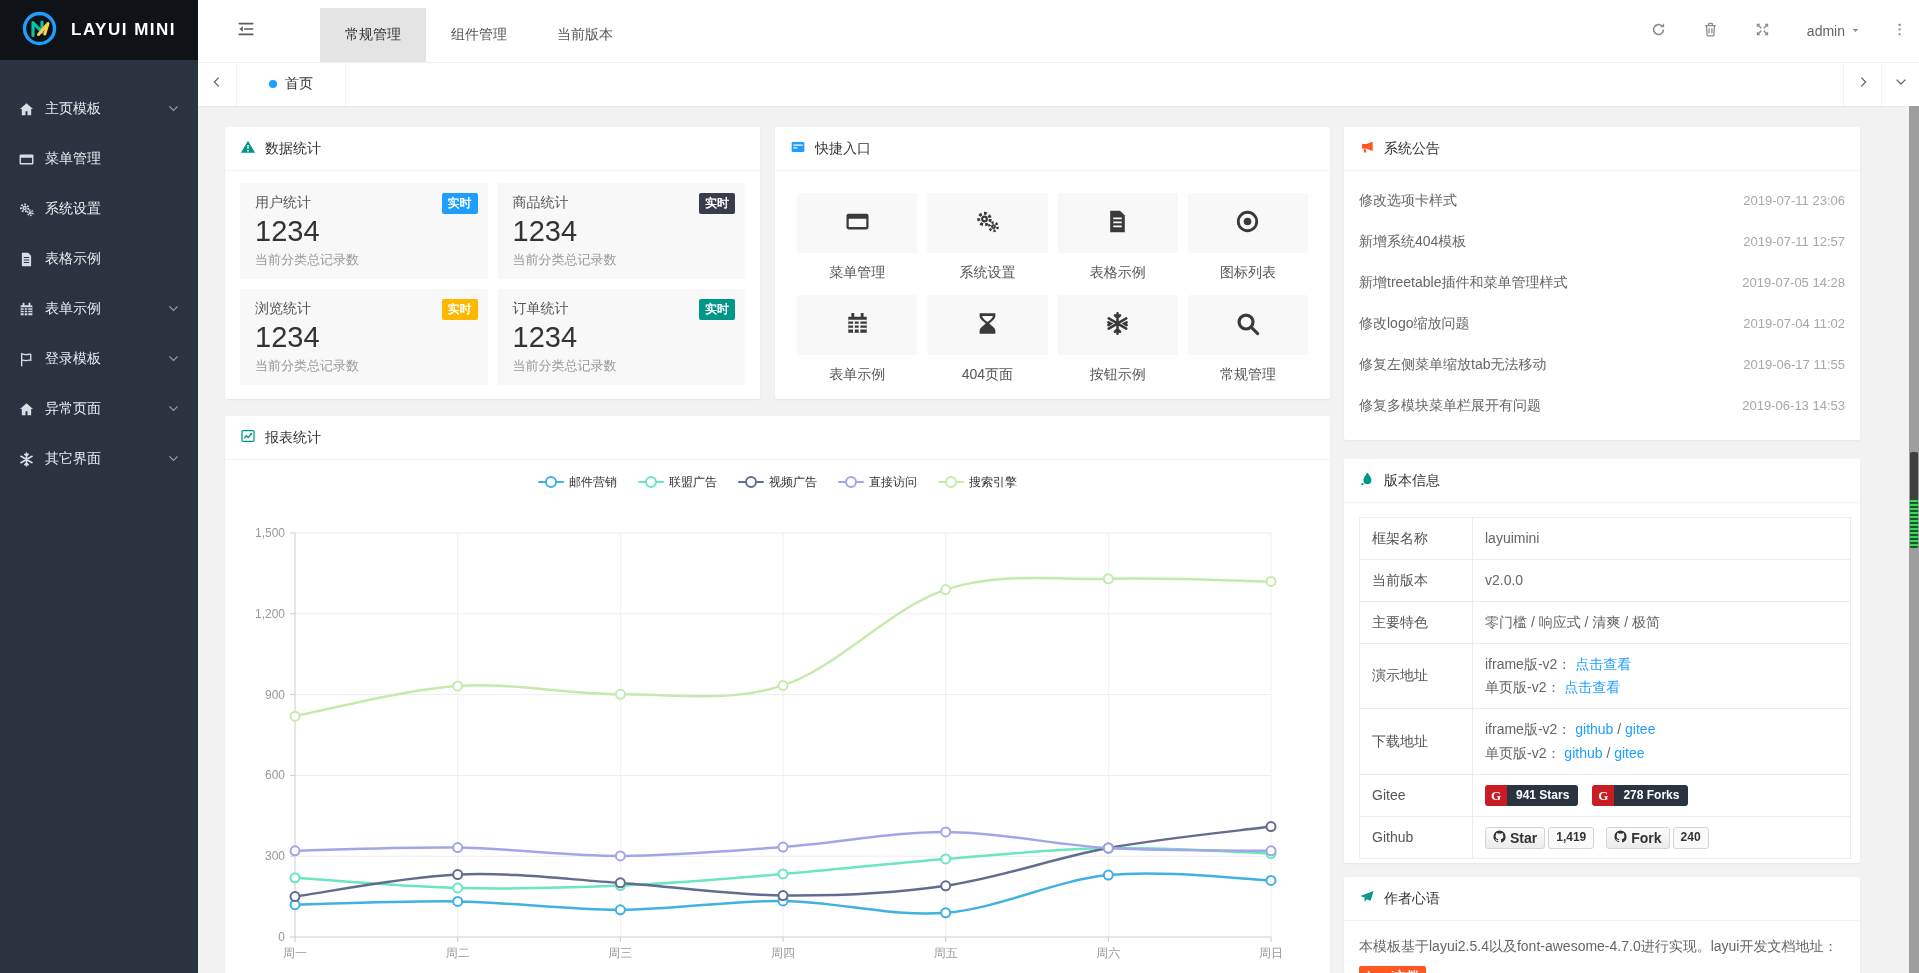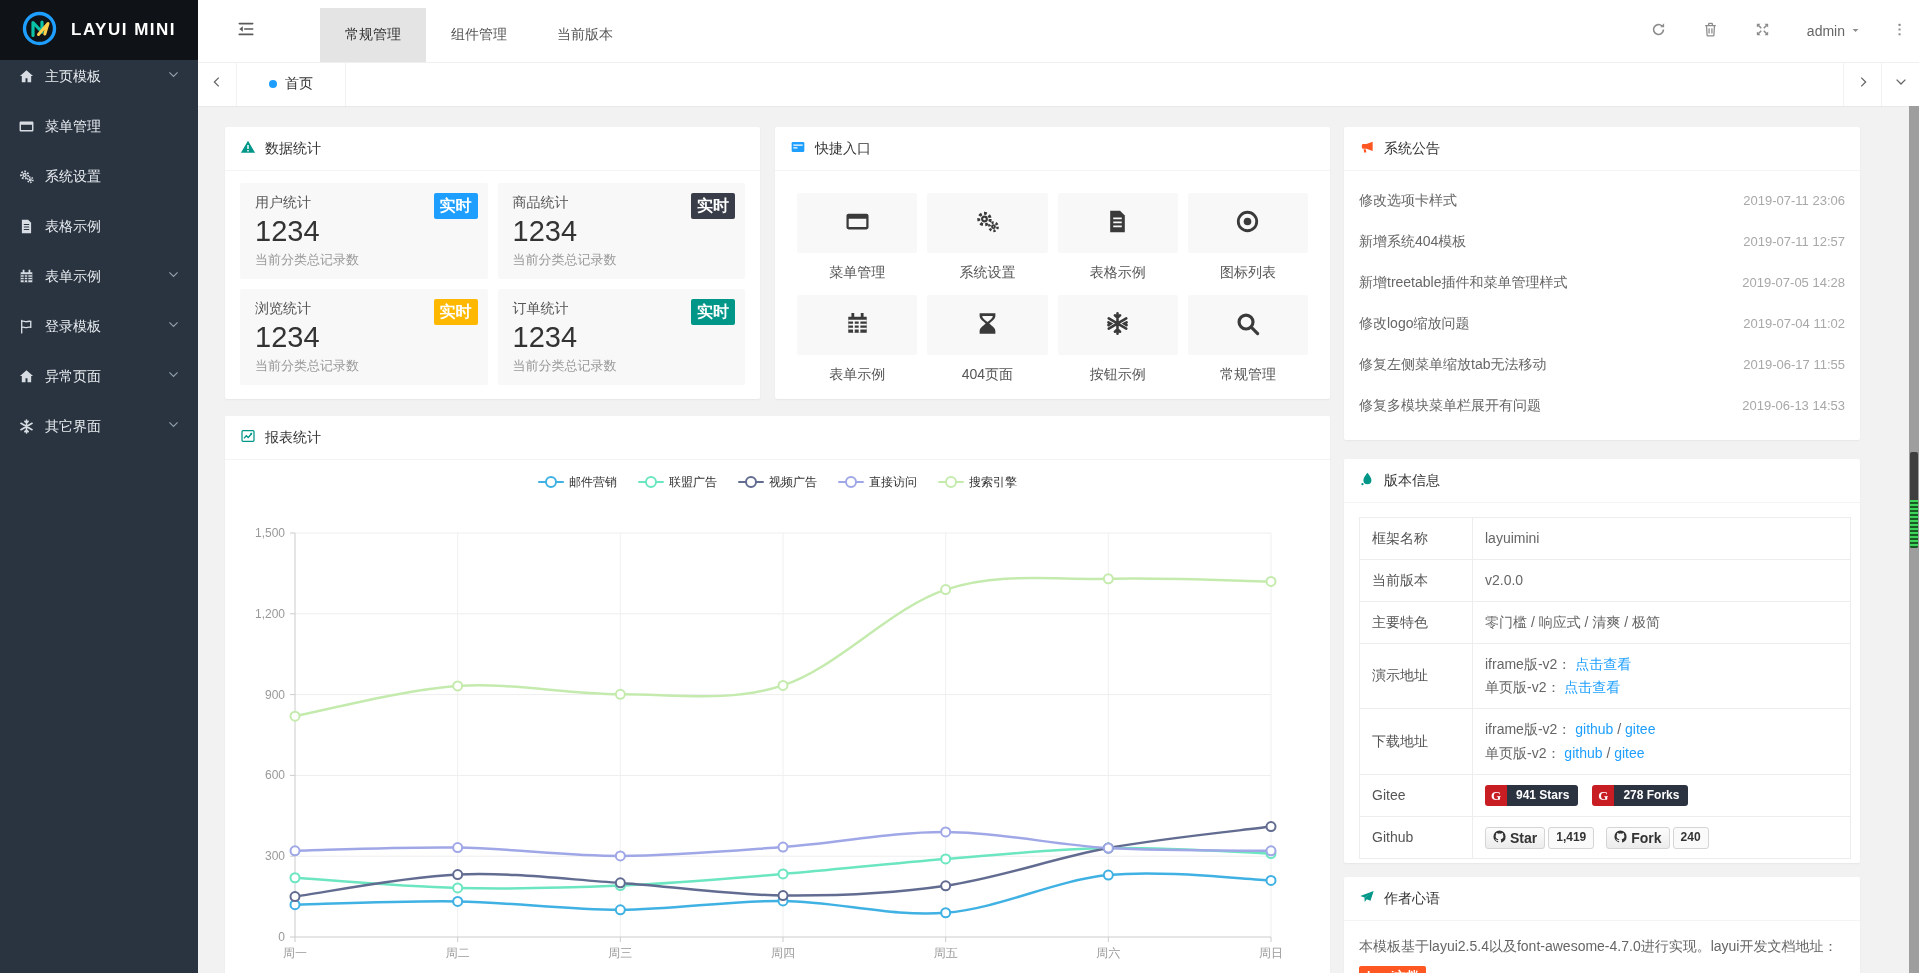--- a/index.html
+++ b/index.html
@@ -3,21 +3,21 @@
 <meta charset="utf-8">
 <style>
   html,body{margin:0;padding:0;background:#fff;font-family:"Liberation Sans","DejaVu Sans",sans-serif;}
   body{width:1919px;height:973px;overflow:hidden;position:relative;}
   .ic{display:inline-block;vertical-align:middle;}
   
   .sidebar{position:absolute;left:0;top:0;width:198px;height:973px;background:#2A3441;z-index:5;}
   .logo{height:60px;background:#0F1216;display:flex;align-items:center;padding:0 0 0 22px;cursor:pointer;}
   .logo-text{color:#fff;font-size:17px;font-weight:bold;letter-spacing:1.5px;margin-left:14px;}
   .menu{padding-top:8px;}
-  .menu-item{height:50px;display:flex;align-items:flex-start;padding:0 18px;color:#E8ECF0;font-size:14px;cursor:pointer;}
+  .menu-item{height:50px;display:flex;align-items:flex-end;padding:0 18px;color:#E8ECF0;font-size:14px;cursor:pointer;}
   .menu-item .mi-icon{width:17px;height:17px;margin-right:10px;color:#D7DDE3;flex:0 0 auto;}
   .menu-item .mi-icon svg{width:17px;height:17px;}
   .menu-item .chev{margin-left:auto;color:#93A0AD;}
   .menu-item .chev svg{width:13px;height:13px;}
   .sidebar .ic{--hole:#2A3441;}
   
   .topbar{position:absolute;left:198px;right:0;top:0;height:62px;background:#fff;border-bottom:1px solid #F0F0F0;display:flex;align-items:stretch;z-index:4;}
   .collapse-btn{width:95px;display:flex;align-items:center;justify-content:center;color:#5A5A5A;cursor:pointer;}
   .collapse-btn svg{width:20px;height:20px;}
   .top-tabs{display:flex;padding-top:8px;}
@@ -42,21 +42,21 @@
   .content{position:absolute;left:198px;top:106px;right:0;bottom:0;background:#F2F2F2;overflow:hidden;}
   .card{position:absolute;background:#fff;border-radius:2px;box-shadow:0 1px 2px rgba(0,0,0,.05);overflow:hidden;}
   .card-h{height:43px;display:flex;align-items:center;gap:9px;padding:0 15px;border-bottom:1px solid #F4F4F4;font-size:14px;color:#333;}
   .card-h svg{width:16px;height:16px;}
   
   .stats-body{padding:12px 15px;display:grid;grid-template-columns:1fr 1fr;gap:10px;}
   .stat-box{background:#F8F8F8;height:96px;position:relative;padding:11px 15px;box-sizing:border-box;border-radius:2px;}
   .stat-label{font-size:14px;color:#555;}
   .stat-value{font-size:29px;color:#333;margin-top:3px;line-height:1.15;}
   .stat-desc{font-size:13px;color:#999;margin-top:3px;}
-  .badge{position:absolute;top:10px;right:10px;color:#fff;font-size:16px;font-weight:bold;padding:2px 6px;border-radius:2px;line-height:1.4;}
+  .badge{position:absolute;top:10px;right:10px;color:#fff;font-size:12px;font-weight:bold;padding:2px 6px;border-radius:2px;line-height:1.4;}
   
   .quick-body{padding:22px;display:grid;grid-template-columns:repeat(4,1fr);gap:13px 10px;}
   .q-item{text-align:center;cursor:pointer;}
   .q-box{height:60px;background:#F8F8F8;display:flex;align-items:center;justify-content:center;color:#3A3A3A;border-radius:2px;}
   .q-box svg{width:27px;height:27px;}
   .q-box .ic{--hole:#F8F8F8;}
   .q-label{margin-top:11px;font-size:14px;color:#555;height:18px;}
   
   .ann-list{padding:9px 0;}
   .ann-item{height:41px;display:flex;align-items:center;justify-content:space-between;padding:0 15px;}

